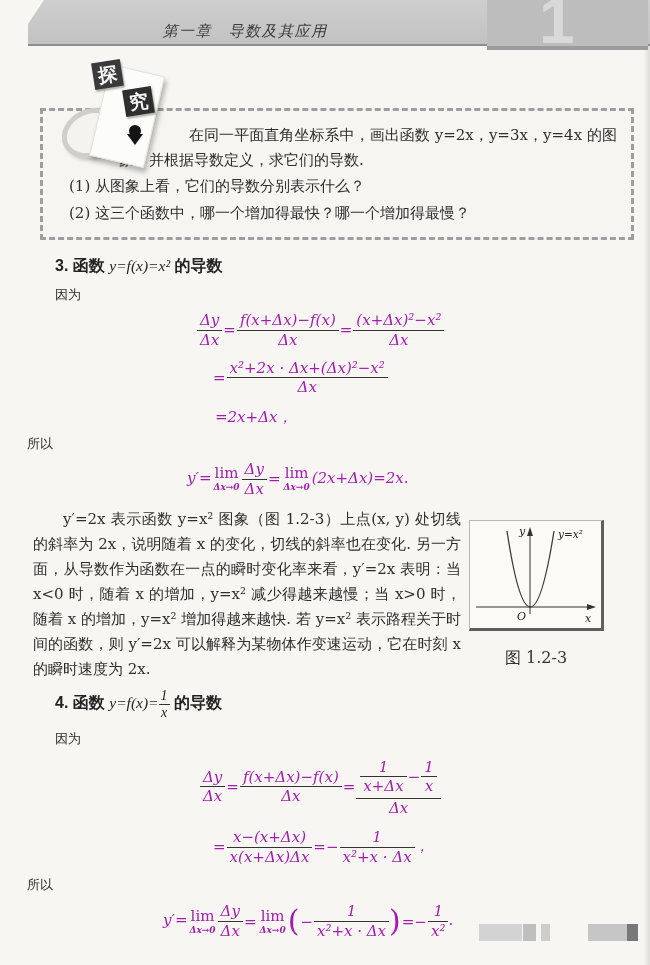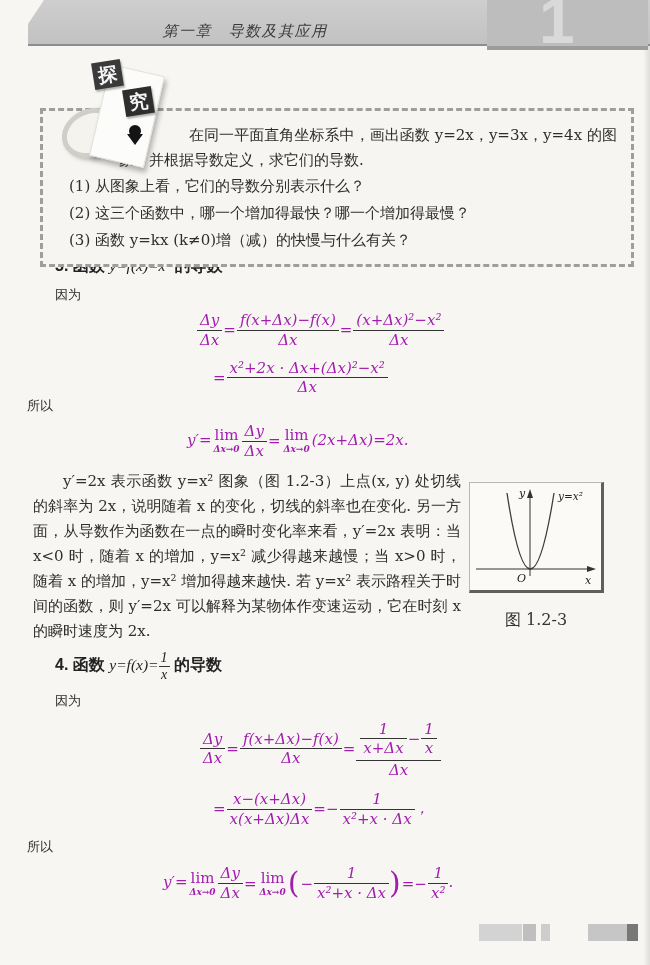--- a/index.html
+++ b/index.html
@@ -148,21 +148,20 @@
         <div class="kh-tri"></div>
       </div>
     </div>
     <div class="explore-intro">
       <span class="spacer-a"></span>
       <span class="spacer-b"></span>
       <span>在同一平面直角坐标系中，画出函数 y=2x，y=3x，y=4x 的图象，并根据导数定义，求它们的导数.</span>
     </div>
     <div class="explore-item">(1) 从图象上看，它们的导数分别表示什么？</div>
     <div class="explore-item">(2) 这三个函数中，哪一个增加得最快？哪一个增加得最慢？</div>
-    <div class="explore-item">(3) 函数 y=kx (k≠0)增（减）的快慢与什么有关？</div>
   </div>
 
   <div class="main">
 
     <div class="sec-heading">
       <span>3.</span>
       <span>函数</span>
       <span class="hmath">y=f(x)=x²</span>
       <span>的导数</span>
     </div>
@@ -170,20 +169,21 @@
     <div class="conn conn-ind">因为</div>
 
     <div class="mrow mi" style="margin:7px 0 0 170px;">
       <span class="frac"><span class="num">Δy</span><span class="den">Δx</span></span><span class="op">=</span><span class="frac"><span class="num">f(x+Δx)−f(x)</span><span class="den">Δx</span></span><span class="op">=</span><span class="frac"><span class="num">(x+Δx)²−x²</span><span class="den">Δx</span></span>
     </div>
 
     <div class="mrow mi" style="margin:9px 0 0 185px;">
       <span class="op">=</span><span class="frac"><span class="num">x²+2x · Δx+(Δx)²−x²</span><span class="den">Δx</span></span>
     </div>
 
+    <div class="mrow mi" style="margin:11px 0 8px 188px;">=2x+Δx，</div>
 
     <div class="conn">所以</div>
 
     <div class="mrow mi" style="margin:7px 0 2px 160px;">
       <span>y′=</span><span class="lim"><span class="ltop">lim</span><span class="lsub">Δx→0</span></span><span class="frac"><span class="num">Δy</span><span class="den">Δx</span></span><span class="op">=</span><span class="lim"><span class="ltop">lim</span><span class="lsub">Δx→0</span></span><span>(2x+Δx)=2x.</span>
     </div>
 
     <div class="para-row">
       <div class="para">y′=2x 表示函数 y=x² 图象（图 1.2-3）上点(x, y) 处切线的斜率为 2x，说明随着 x 的变化，切线的斜率也在变化. 另一方面，从导数作为函数在一点的瞬时变化率来看，y′=2x 表明：当 x&lt;0 时，随着 x 的增加，y=x² 减少得越来越慢；当 x&gt;0 时，随着 x 的增加，y=x² 增加得越来越快. 若 y=x² 表示路程关于时间的函数，则 y′=2x 可以解释为某物体作变速运动，它在时刻 x 的瞬时速度为 2x.</div>
       <div class="fig-col">

